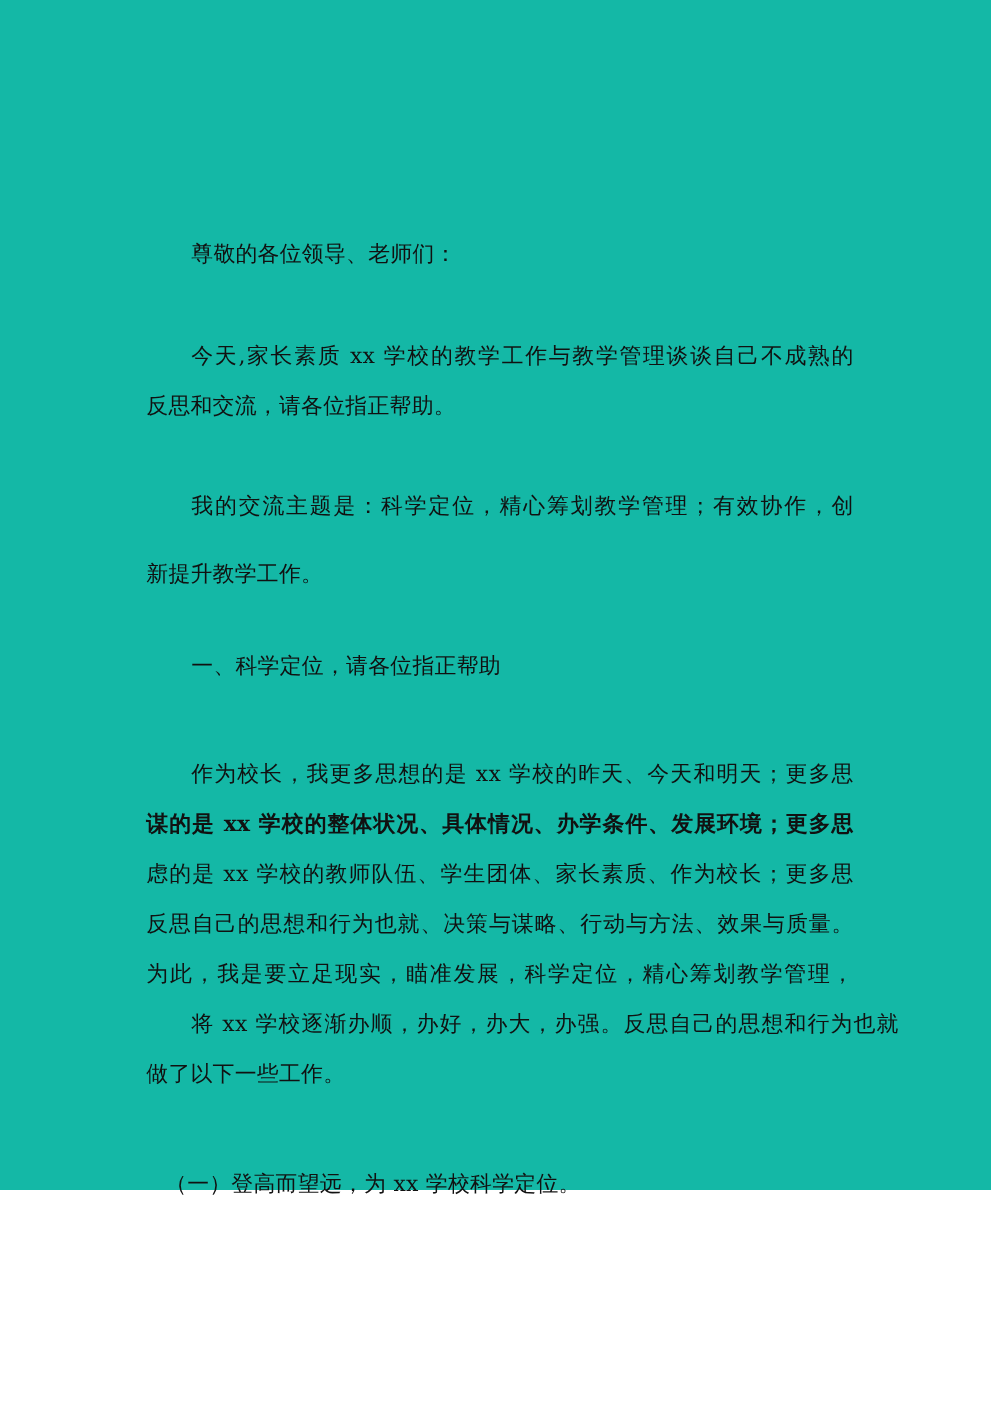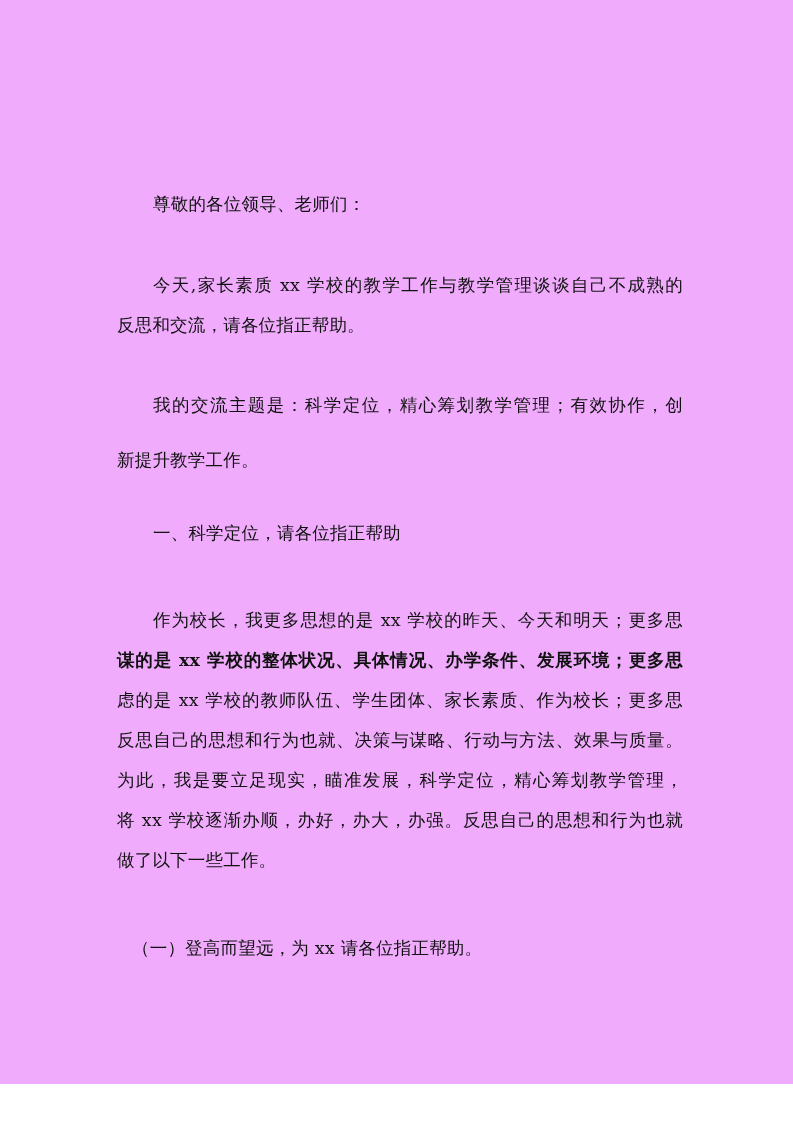--- a/index.html
+++ b/index.html
@@ -11,22 +11,22 @@
     width: 793px;
     height: 1122px;
     position: relative;
     overflow: hidden;
     font-family: "DejaVu Serif", "Liberation Serif", serif;
     color: #111111;
   }
   .page {
     position: absolute;
     left: 0; top: 0;
-    width: 793px; height: 1084px;
-    background: #f0abfc;
+    width: 793px; height: 952px;
+    background: #14b8a6;
   }
   .line {
     position: absolute;
     left: 117px;
     width: 566px;
     font-size: 17.5px;
     line-height: 24px;
     white-space: nowrap;
     letter-spacing: 0.2px;
   }
@@ -57,21 +57,21 @@
   <div>
     <div class="line indent" style="top:521px;">一、科学定位，请各位指正帮助</div>
   </div>
 
   <div>
     <div class="line indent justify" style="top:608px; width:530px;">作为校长，我更多思想的是 xx 学校的昨天、今天和明天；更多思</div>
     <div class="line justify" style="top:648px;font-weight:bold;">谋的是 xx 学校的整体状况、具体情况、办学条件、发展环境；更多思</div>
     <div class="line justify" style="top:688px;">虑的是 xx 学校的教师队伍、学生团体、家长素质、作为校长；更多思</div>
     <div class="line justify" style="top:728px;">反思自己的思想和行为也就、决策与谋略、行动与方法、效果与质量。</div>
     <div class="line justify" style="top:768px;">为此，我是要立足现实，瞄准发展，科学定位，精心筹划教学管理，</div>
-    <div class="line justify" style="top:808px;">将 xx 学校逐渐办顺，办好，办大，办强。反思自己的思想和行为也就</div>
+    <div class="line justify" style="top:808px;margin-left:36px;">将 xx 学校逐渐办顺，办好，办大，办强。反思自己的思想和行为也就</div>
     <div class="line" style="top:848px;">做了以下一些工作。</div>
   </div>
 
   <div>
-    <div class="line indent2" style="top:936px;">（一）登高而望远，为 xx 请各位指正帮助。</div>
+    <div class="line indent2" style="top:936px;">（一）登高而望远，为 xx 学校科学定位。</div>
   </div>
 
 </div>
 
 </body></html>

